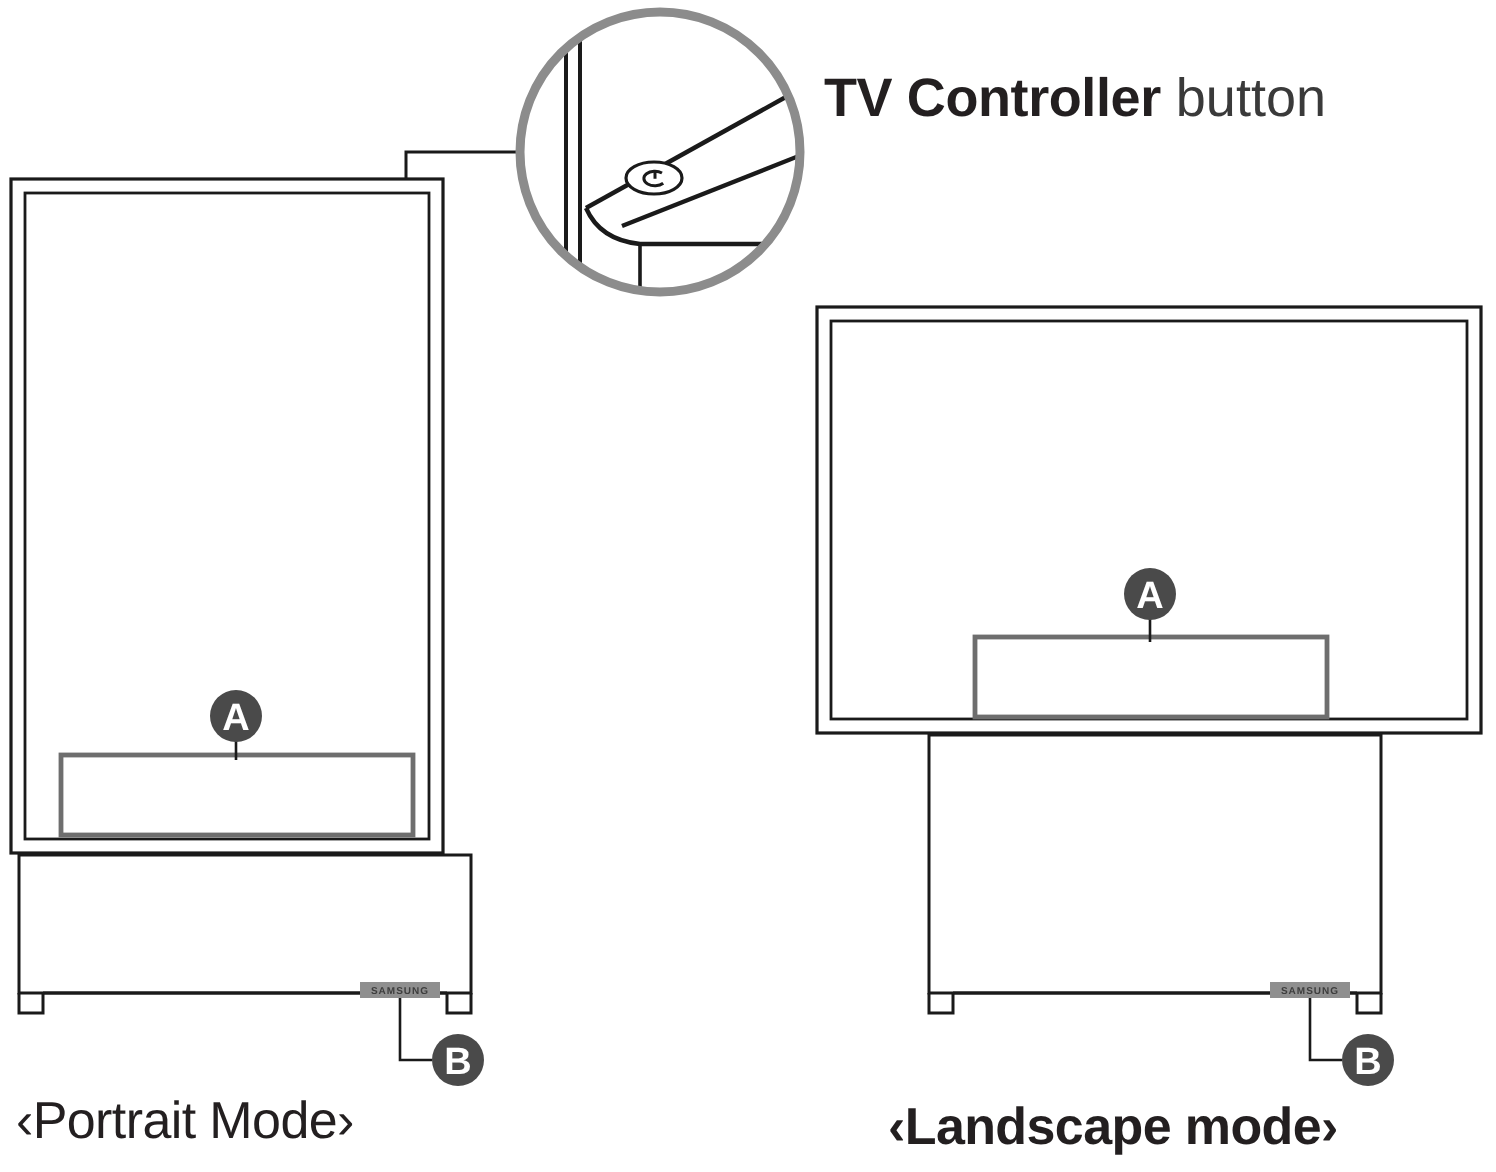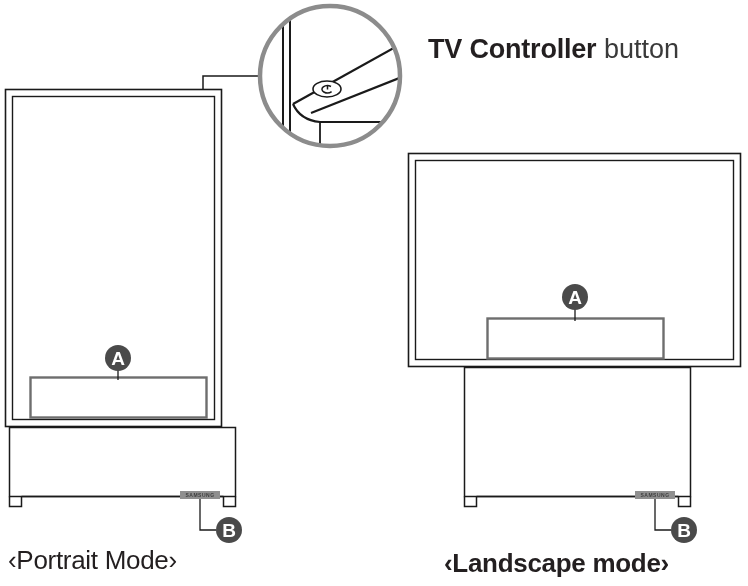--- a/index.html
+++ b/index.html
@@ -29,21 +29,21 @@
     left: 0;
     top: 0;
     width: 748px;
     height: 586px;
     display: block;
   }
 
   
   .callout-label {
     position: absolute;
-    left: 428px;
+    left: 412px;
     top: 36px;
     font-size: 27px;
     line-height: 1;
     white-space: nowrap;
     color: #231f20;
   }
   .callout-label .strong {
     font-weight: bold;
     letter-spacing: -0.2px;
   }

